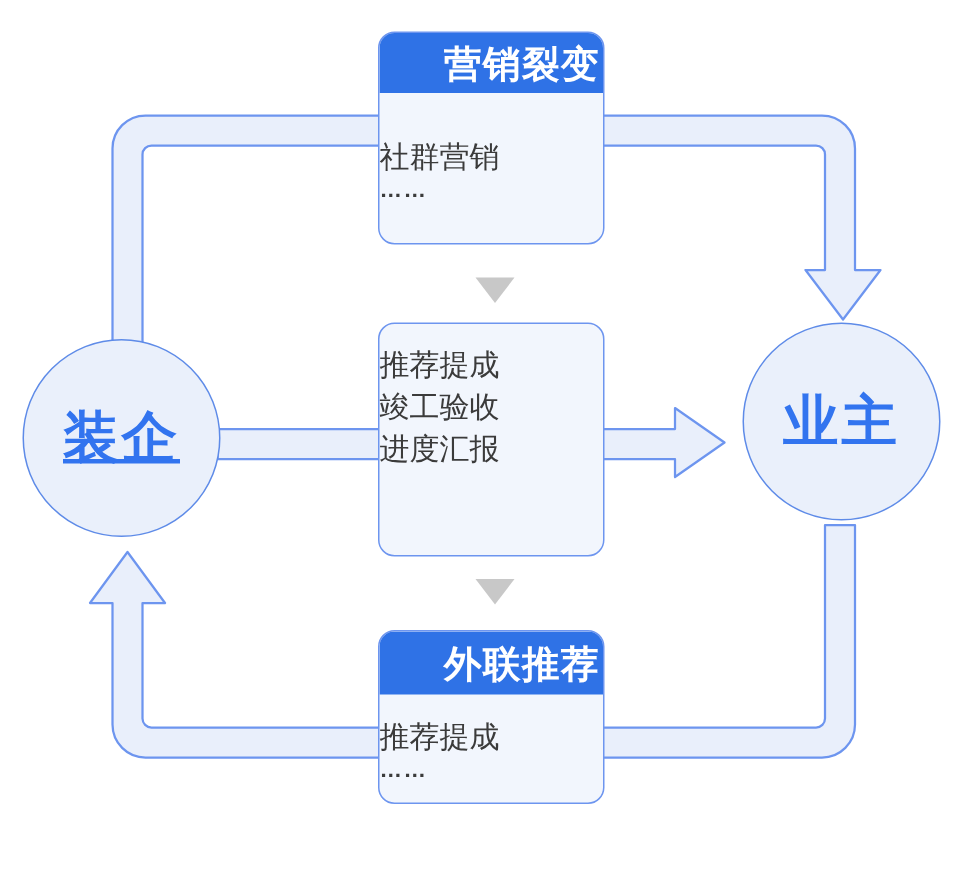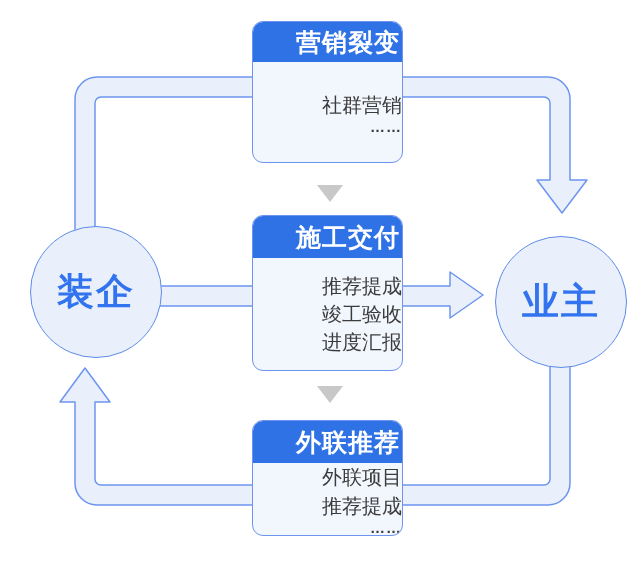--- a/index.html
+++ b/index.html
@@ -8,37 +8,37 @@
     position:relative;width:640px;height:587px;background:#ffffff;overflow:hidden;
   }
   .pipes{position:absolute;left:0;top:0;z-index:1;}
   .pipe{fill:#E9EFFB;stroke:#6D95EF;stroke-width:1.5;stroke-linejoin:round;}
   .node{
     position:absolute;width:132px;height:132px;border-radius:50%;
     background:#EAF0FB;border:1.5px solid #5E8BE8;box-sizing:border-box;
     display:flex;align-items:center;justify-content:center;
     font-size:37px;font-weight:bold;color:#3274EF;letter-spacing:2px;z-index:3;
   }
-  .node-left{left:30px;top:226px;}
-  .node-right{left:495px;top:236px;}
+  .node-left{left:15px;top:226px;text-decoration:underline;}
+  .node-right{left:495px;top:215px;}
   .box{
     position:absolute;left:252px;width:151px;box-sizing:border-box;
     border:1.5px solid #6D95EF;border-radius:11px;background:#F2F6FD;
     overflow:hidden;z-index:2;
   }
   .box1{top:21px;height:142px;}
   .box2{top:215px;height:156px;}
   .box3{top:420px;height:116px;}
   .box-header{
     height:42px;background:#2F72E6;color:#ffffff;font-weight:bold;font-size:25px;
     display:flex;align-items:center;justify-content:center;letter-spacing:1px;padding-left:41px;
   }
   .box1 .box-header{height:40px;}
   .box-body{
-    display:flex;flex-direction:column;align-items:flex-end;justify-content:center;
+    display:flex;flex-direction:column;align-items:flex-start;justify-content:center;
     height:calc(100% - 42px);
   }
   .box1 .box-body{height:calc(100% - 40px);}
   .box-item{font-size:20px;color:#3B3B3B;line-height:29px;white-space:nowrap;}
   .box2 .box-item{line-height:28px;}
   .box-item.dots{font-size:15px;font-weight:bold;line-height:14px;letter-spacing:1px;color:#3B3B3B;}
   .tri{
     position:absolute;width:0;height:0;z-index:2;
     border-left:13px solid transparent;border-right:13px solid transparent;
     border-top:17px solid #C8C8C8;
@@ -76,32 +76,30 @@
     <div class="box-header">营销裂变</div>
     <div class="box-body">
       <div class="box-item">社群营销</div>
       <div class="box-item dots">……</div>
     </div>
   </div>
 
   <div class="tri tri1"></div>
 
   <div class="box box2">
-    <div class="box-header">施工交付</div>
     <div class="box-body">
       <div class="box-item">推荐提成</div>
       <div class="box-item">竣工验收</div>
       <div class="box-item">进度汇报</div>
     </div>
   </div>
 
   <div class="tri tri2"></div>
 
   <div class="box box3">
     <div class="box-header">外联推荐</div>
     <div class="box-body">
-      <div class="box-item">外联项目</div>
       <div class="box-item">推荐提成</div>
       <div class="box-item dots">……</div>
     </div>
   </div>
 
 </div>
 
 </body></html>

